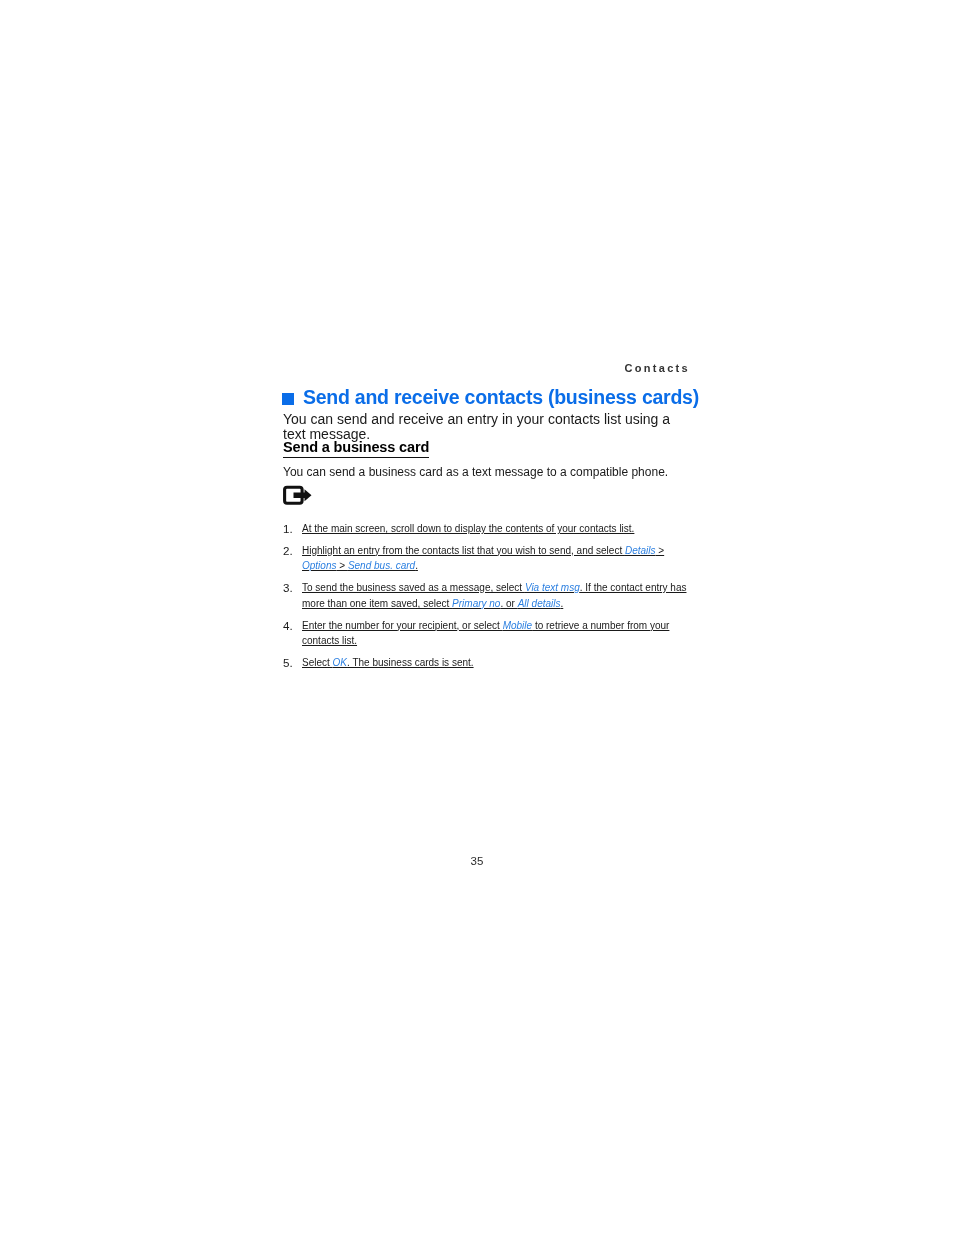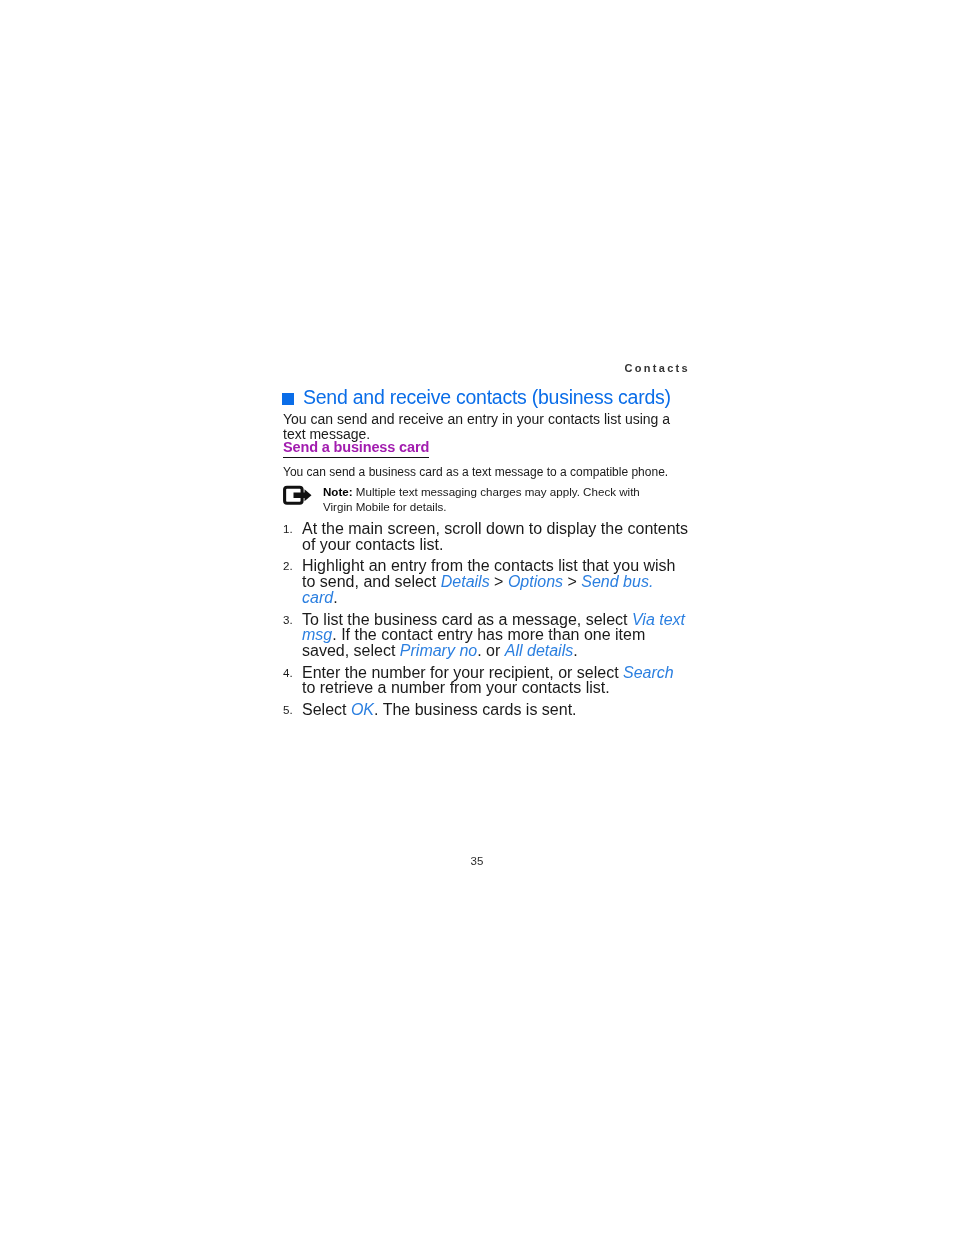--- a/index.html
+++ b/index.html
@@ -42,21 +42,21 @@
   .heading-bullet {
     width: 12px;
     height: 12px;
     background: #0a6de8;
     flex: 0 0 auto;
     position: relative;
     top: 1px;
   }
   .chapter-title {
     font-size: 19.5px;
-    font-weight: 400;
+    font-weight: 700;
     color: #0a6de8;
     letter-spacing: -0.25px;
     white-space: nowrap;
   }
 
   
   .intro-para {
     position: absolute;
     left: 283px;
     top: 412px;
@@ -66,21 +66,21 @@
     color: #1a1a1a;
   }
 
   
   .sub-heading {
     position: absolute;
     left: 283px;
     top: 439px;
     font-size: 14.5px;
     font-weight: 700;
-    color: #a21caf;
+    color: #000000;
     letter-spacing: -0.15px;
     border-bottom: 1.4px solid #111111;
     padding-bottom: 2px;
     display: inline-block;
   }
 
   .sub-intro {
     position: absolute;
     left: 283px;
     top: 465px;
@@ -132,24 +132,25 @@
   }
   .step-num {
     flex: 0 0 auto;
     width: 19px;
     font-size: 11.6px;
     line-height: 15.7px;
     color: #1a1a1a;
     text-align: left;
   }
   .step-body {
-    font-size: 16px;
+    font-size: 10px;
     line-height: 15.7px;
     color: #1a1a1a;
     width: 386px;
+    text-decoration: underline;
   }
 
   
   .ui-term {
     color: #2b7fe0;
     font-style: italic;
   }
 
   
   .page-number {
@@ -178,41 +179,38 @@
 
 <div class="sub-intro">You can send a business card as a text message to a compatible phone.</div>
 
 <div class="note-block">
   <span class="note-icon">
     <svg width="32" height="24" viewBox="0 0 32 24" xmlns="http://www.w3.org/2000/svg">
       <rect x="1.6" y="2.2" width="17.5" height="16" rx="2.4" ry="2.4" fill="none" stroke="#111111" stroke-width="3.1"></rect>
       <path d="M10.5 7.6 L21.5 7.6 L21.5 4.3 L28.5 10.2 L21.5 16.2 L21.5 12.9 L10.5 12.9 Z" fill="#111111"></path>
     </svg>
   </span>
-  <span class="note-text">
-    <span class="note-label">Note:</span><span> </span><span>Multiple text messaging charges may apply. Check with Virgin Mobile for details.</span>
-  </span>
 </div>
 
 <ol class="steps" id="steps-list" style="list-style: none; margin: 0px; padding: 0px;">
     <li class="step">
       <span class="step-num">1.</span>
       <span class="step-body"><span>At the main screen, scroll down to display the contents of your contacts list.</span></span>
     </li>
     <li class="step">
       <span class="step-num">2.</span>
       <span class="step-body"><span>Highlight an entry from the contacts list that you wish to send, and select </span><span class="ui-term">Details</span><span> &gt; </span><span class="ui-term">Options</span><span> &gt; </span><span class="ui-term">Send bus. card</span><span>.</span></span>
     </li>
     <li class="step">
       <span class="step-num">3.</span>
-      <span class="step-body"><span>To list the business card as a message, select </span><span class="ui-term">Via text msg</span><span>. If the contact entry has more than one item saved, select </span><span class="ui-term">Primary no</span><span>. or </span><span class="ui-term">All details</span><span>.</span></span>
+      <span class="step-body"><span>To send the business saved as a message, select </span><span class="ui-term">Via text msg</span><span>. If the contact entry has more than one item saved, select </span><span class="ui-term">Primary no</span><span>. or </span><span class="ui-term">All details</span><span>.</span></span>
     </li>
     <li class="step">
       <span class="step-num">4.</span>
-      <span class="step-body"><span>Enter the number for your recipient, or select </span><span class="ui-term">Search</span><span> to retrieve a number from your contacts list.</span></span>
+      <span class="step-body"><span>Enter the number for your recipient, or select </span><span class="ui-term">Mobile</span><span> to retrieve a number from your contacts list.</span></span>
     </li>
     <li class="step">
       <span class="step-num">5.</span>
       <span class="step-body"><span>Select </span><span class="ui-term">OK</span><span>. The business cards is sent.</span></span>
     </li>
   </ol>
 
 <div class="page-number">35</div>
 
 </body></html>

